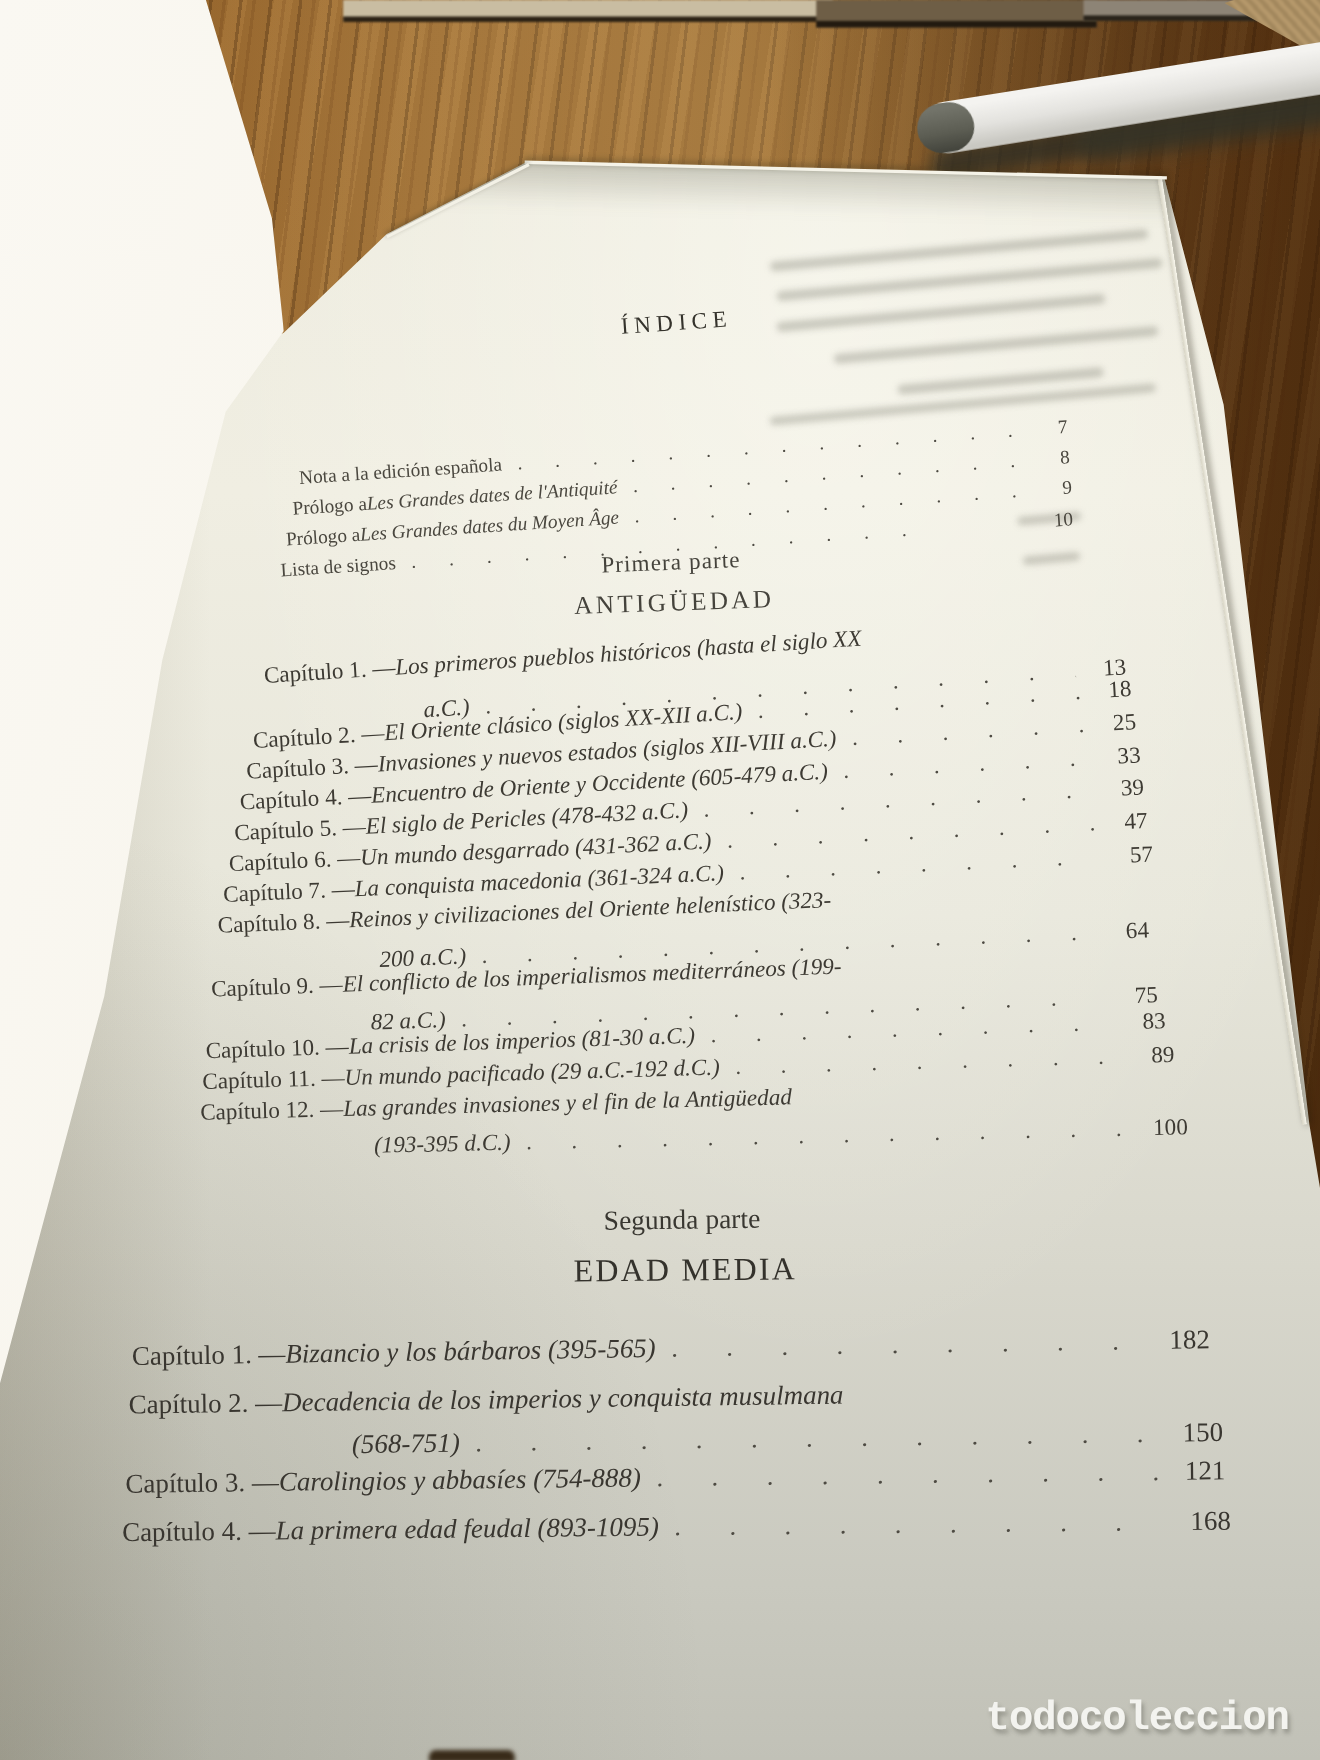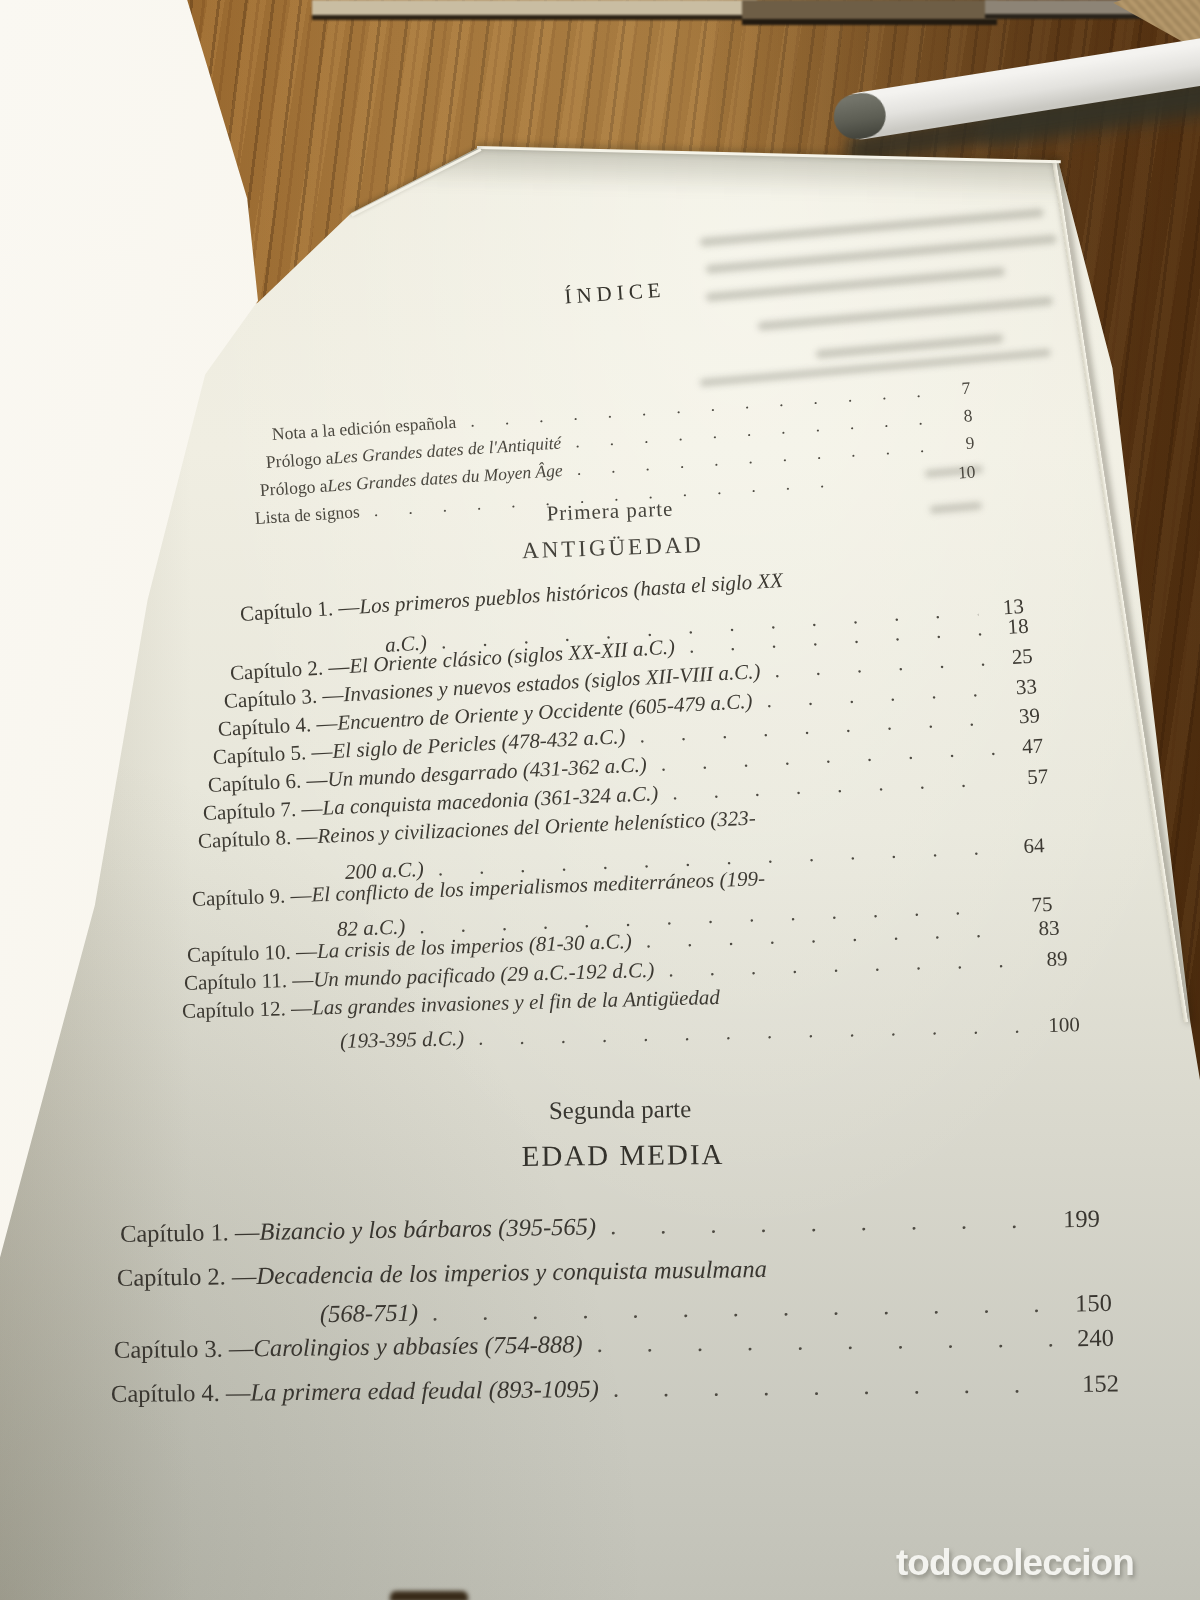--- a/index.html
+++ b/index.html
@@ -145,21 +145,21 @@
   .s1{left:120px;top:1220px;width:980px;transform:rotate(-.9deg);}
   .s2{left:117px;top:1264px;width:930px;transform:rotate(-.8deg);}
   .s3{left:320px;top:1300px;width:792px;transform:rotate(-.8deg);}
   .s4{left:114px;top:1336px;width:1000px;transform:rotate(-.7deg);}
   .s5{left:111px;top:1380px;width:1008px;transform:rotate(-.6deg);}
 
   
   .sliver{position:absolute;left:390px;top:1591px;width:78px;height:11px;
     background:#392b19;border-radius:6px 6px 0 0;filter:blur(2px);}
   .wm{position:absolute;left:896px;top:1542px;
-    font-family:Liberation Sans, sans-serif;font-weight:bold;font-size:37px;
+    font-family:Liberation Mono, monospace;font-weight:bold;font-size:37px;
     letter-spacing:-1px;color:#f3f3ef;
     text-shadow:2px 3px 4px rgba(58,58,48,.35);}
 </style>
 </head>
 <body>
 
 <div id="scene">
 
   <div class="wood"></div>
   <div class="wood-dark-right"></div>
@@ -307,42 +307,42 @@
       </div>
 
     <div class="txt h-p2a">Segunda parte</div>
     <div class="txt h-p2b">EDAD MEDIA</div>
 
     <div id="p2-rows">
         <div class="row p2 s1">
           <span class="lbl">Capítulo  1. — </span>
           <span class="ttl">Bizancio y los bárbaros (395-565)</span>
           <span class="dots">..............</span>
-          <span class="num">199</span>
+          <span class="num">182</span>
         </div>
         <div class="row p2 s2">
           <span class="lbl">Capítulo  2. — </span>
           <span class="ttl">Decadencia de los imperios y conquista musulmana</span>
         </div>
         <div class="row p2 s3">
           <span class="ttl">(568-751)</span>
           <span class="dots">..............</span>
           <span class="num">150</span>
         </div>
         <div class="row p2 s4">
           <span class="lbl">Capítulo  3. — </span>
           <span class="ttl">Carolingios y abbasíes (754-888)</span>
           <span class="dots">..............</span>
-          <span class="num">240</span>
+          <span class="num">121</span>
         </div>
         <div class="row p2 s5">
           <span class="lbl">Capítulo  4. — </span>
           <span class="ttl">La primera edad feudal (893-1095)</span>
           <span class="dots">..............</span>
-          <span class="num">152</span>
+          <span class="num">168</span>
         </div>
       </div>
   </div>
 
   <div class="edge-r"></div>
   <div class="edge-t"></div>
   <div class="edge-tl"></div>
 
   <div class="page-left"></div>
 

